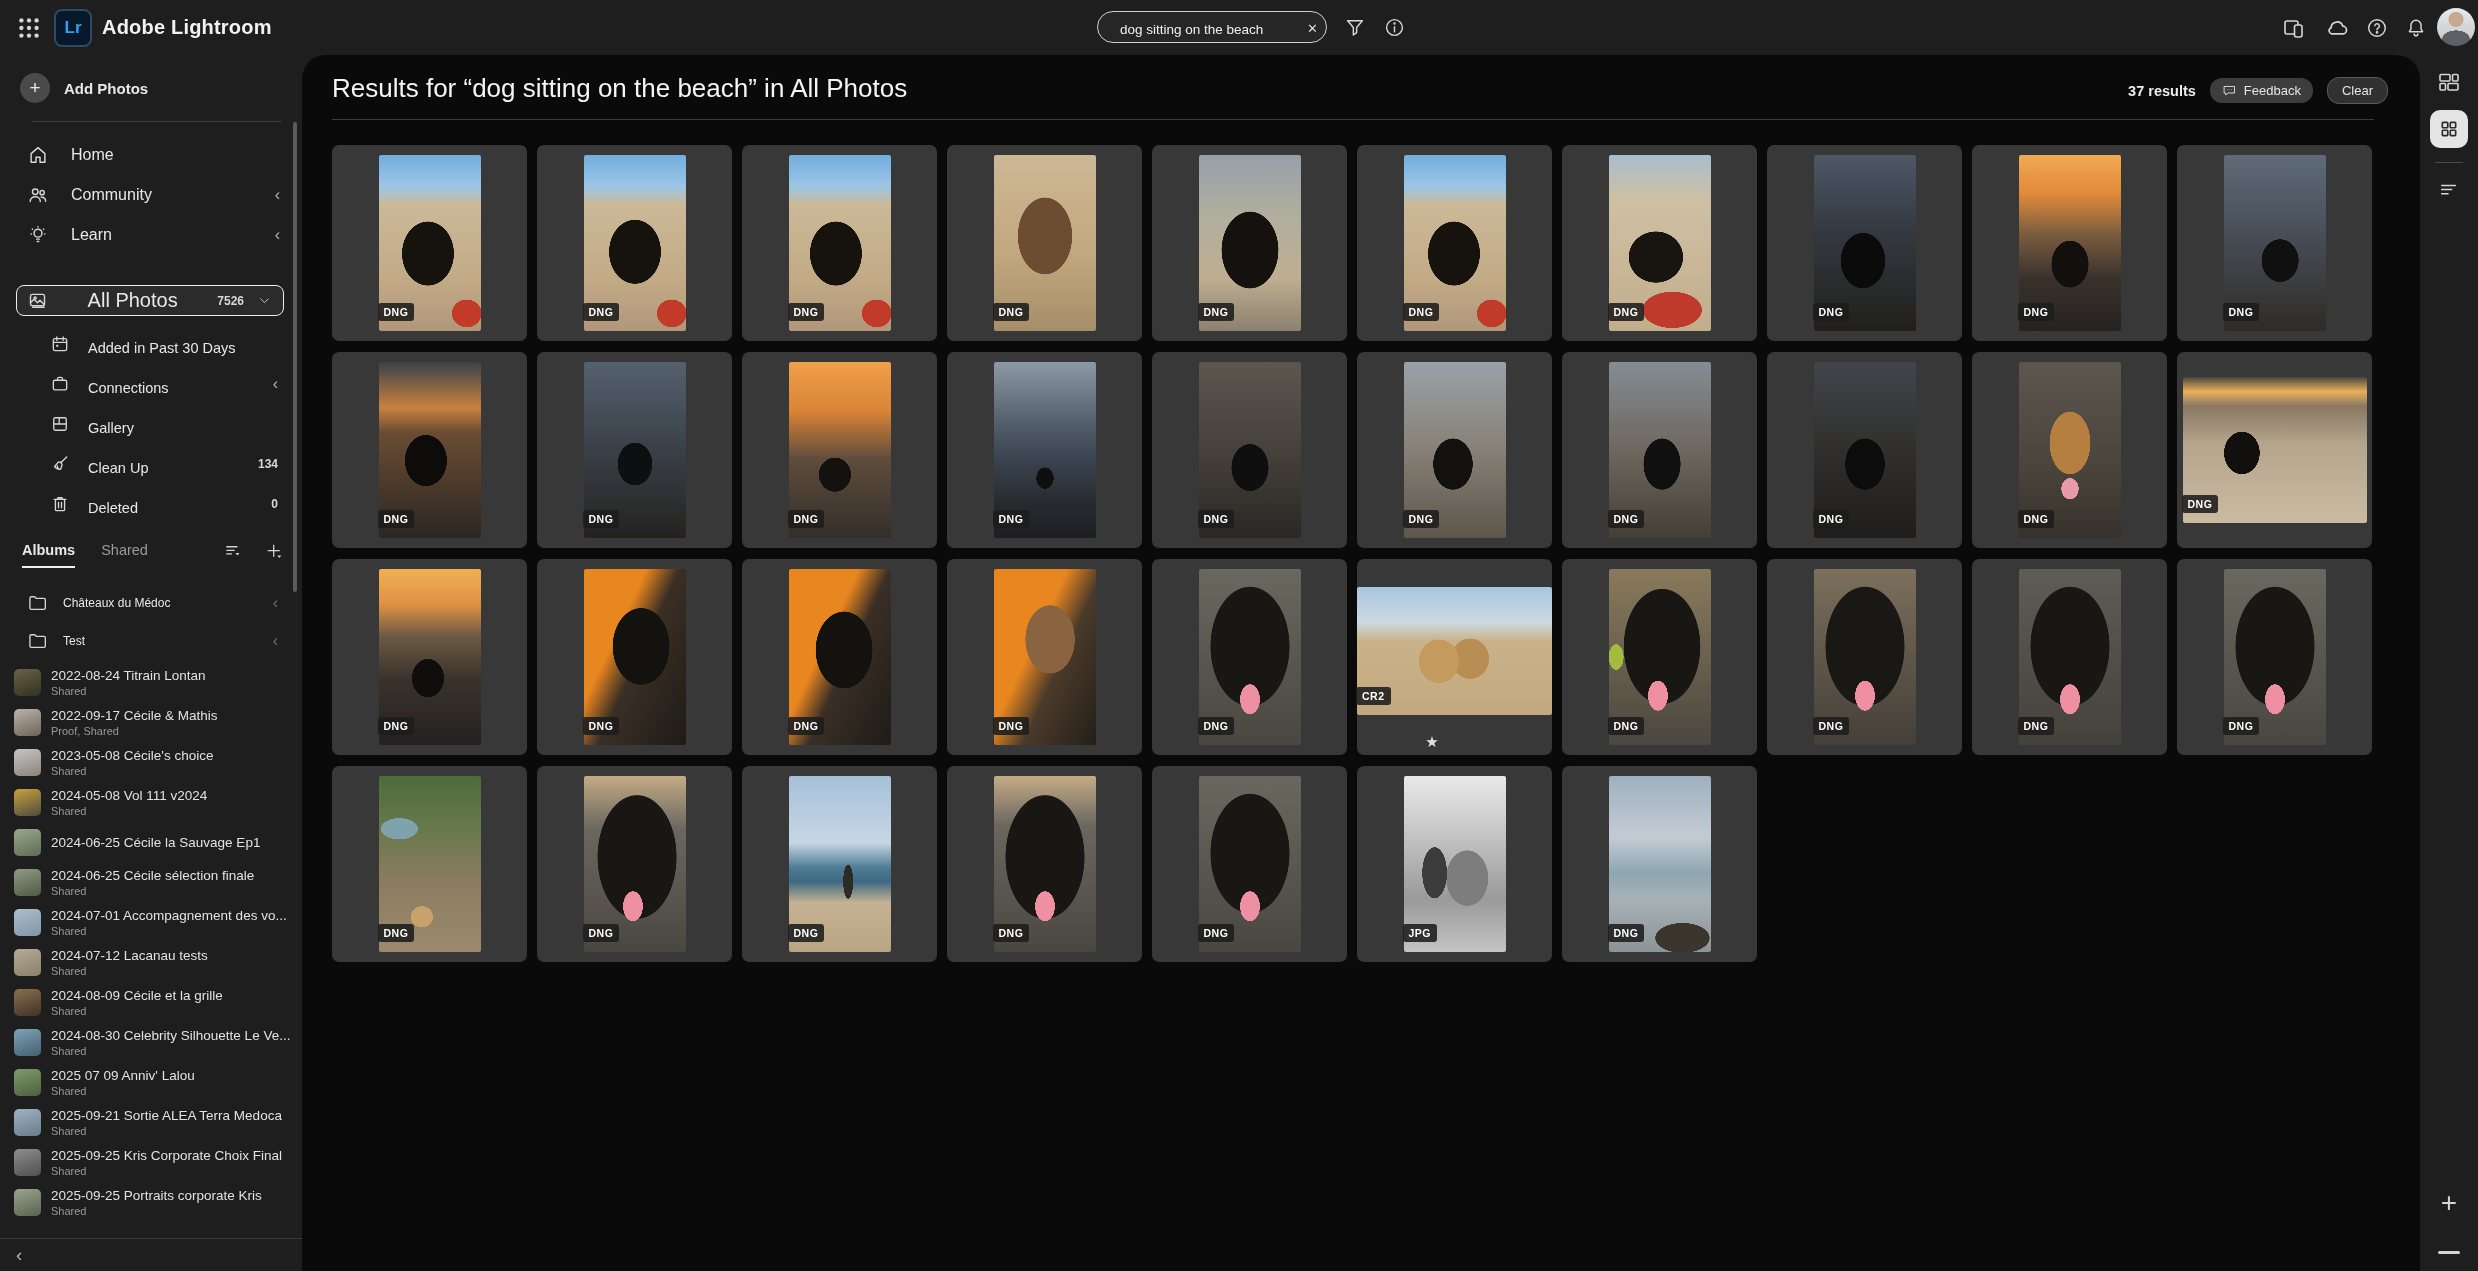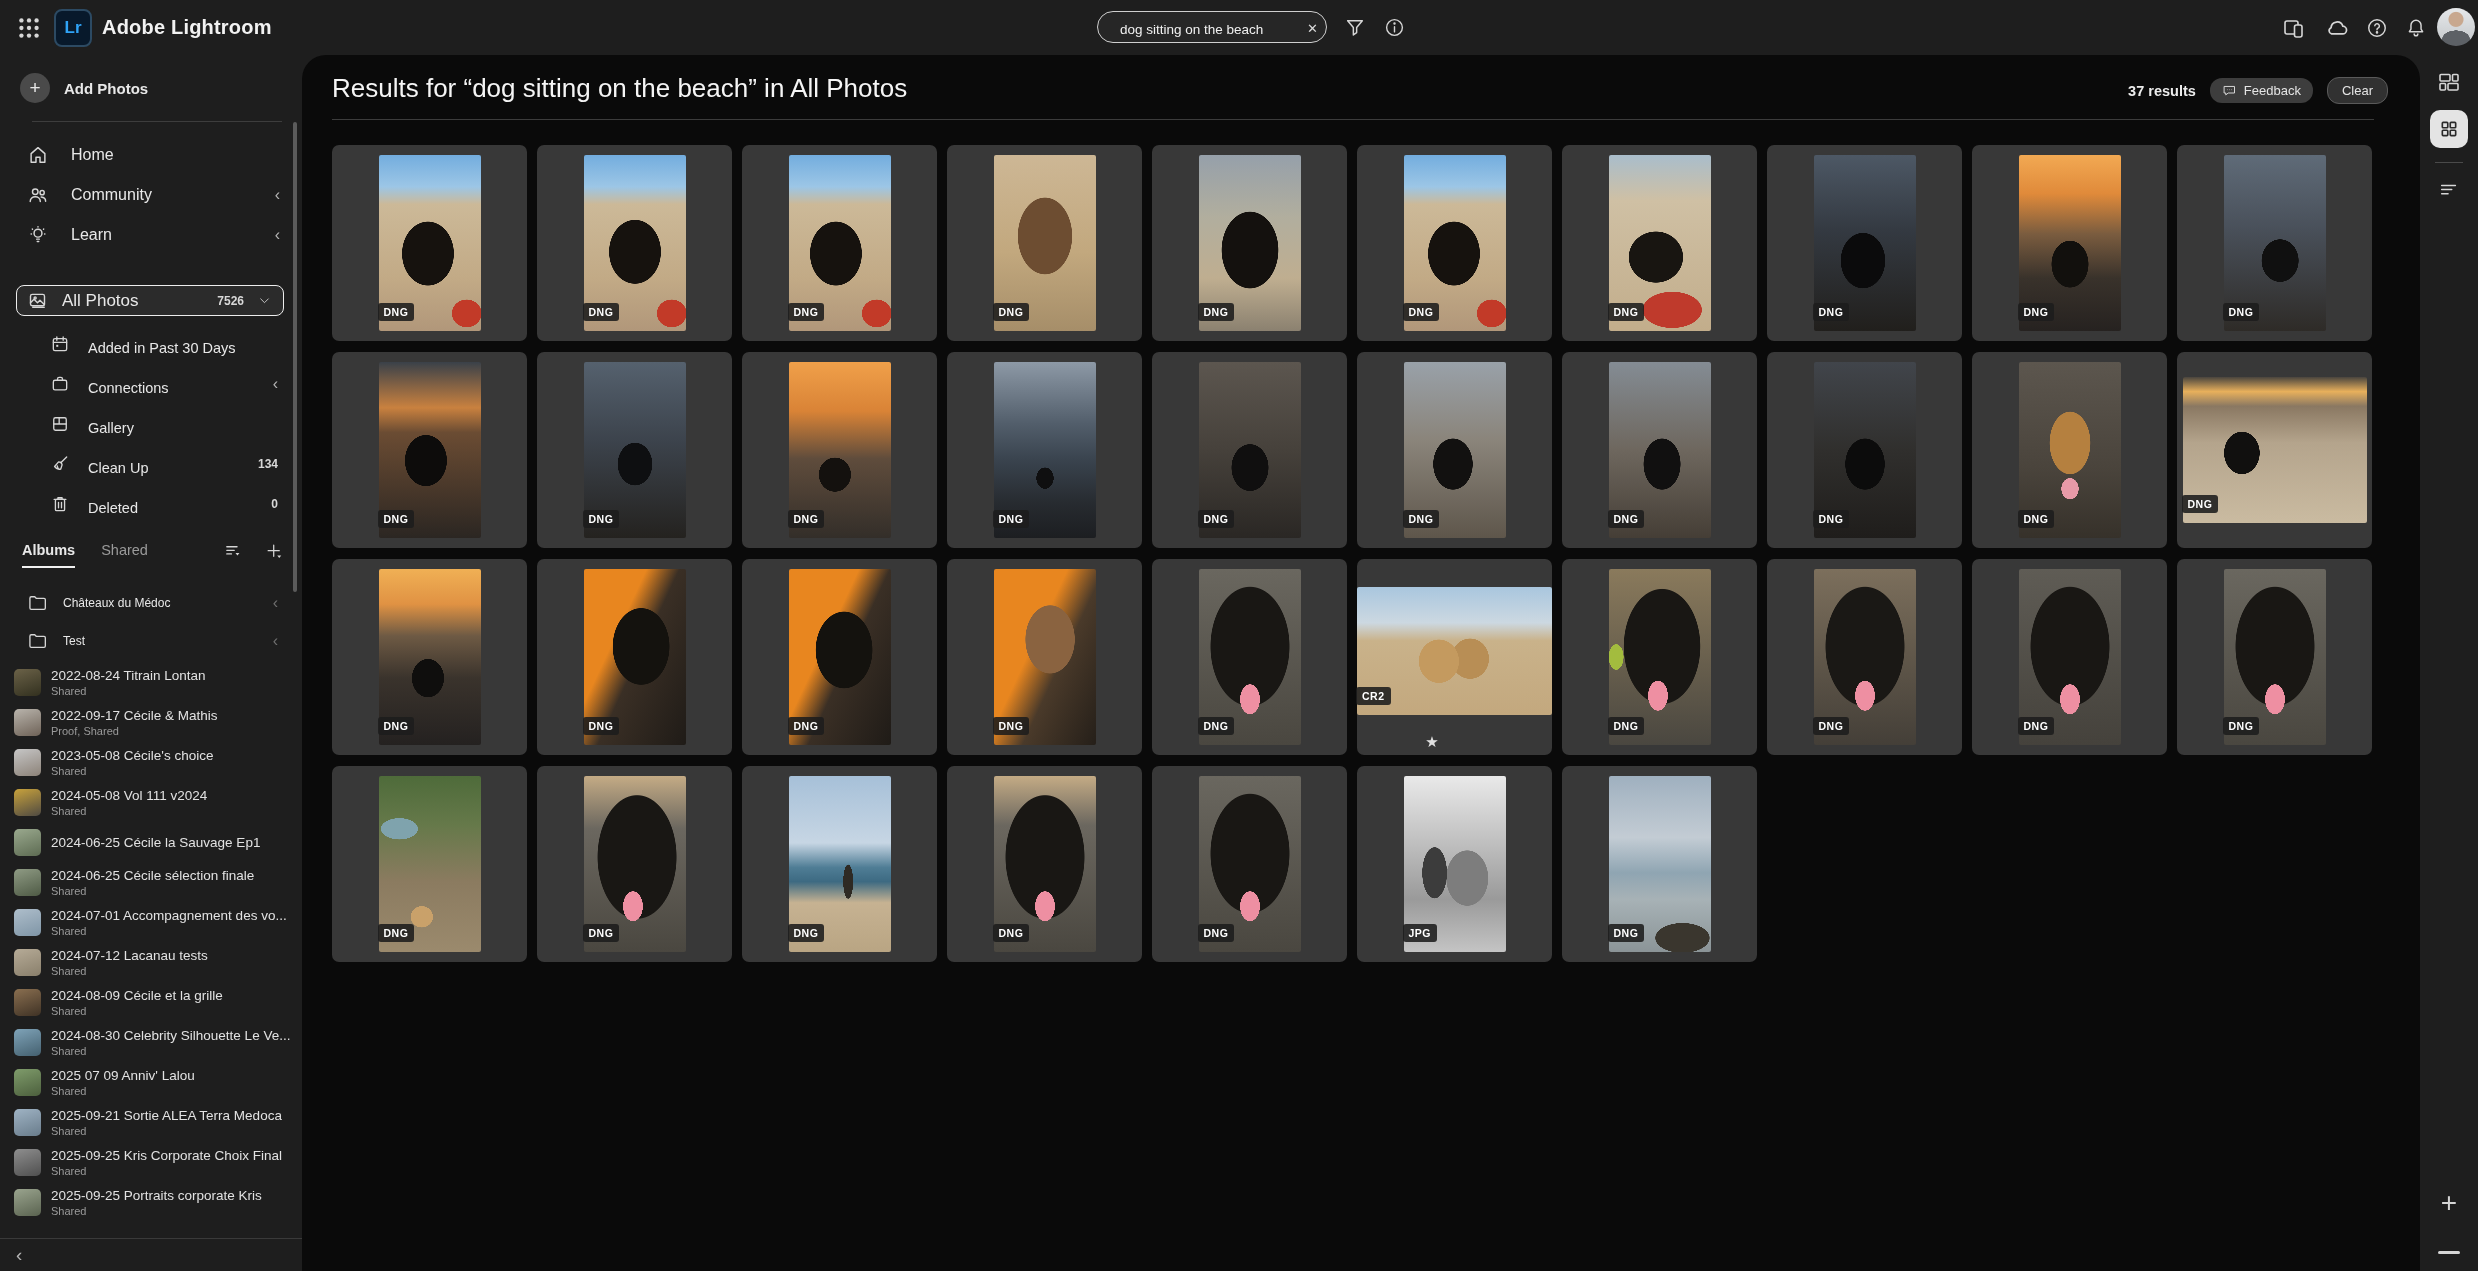--- a/index.html
+++ b/index.html
@@ -34,21 +34,21 @@
   .plus-circle{width:30px;height:30px;border-radius:50%;background:#4a4a4a;color:#e8e8e8;
       display:flex;align-items:center;justify-content:center;font-size:19px;font-weight:300;}
   .add-label{font-size:15px;font-weight:bold;}
   .side-divider{border-top:1px solid #3d3d3d;margin:0 20px 0 32px;}
   .navlist{margin-top:13px;}
   .nav-row{height:40px;display:flex;align-items:center;padding:0 22px 0 27px;gap:22px;cursor:pointer;}
   .nav-label{font-size:16px;flex:1;}
   .chev{color:#b5b5b5;font-size:16px;}
   .allphotos{margin:30px 18px 0 16px;height:31px;border:1.5px solid #ededed;border-radius:8px;
       background:#2b2b2b;display:flex;align-items:center;padding:0 12px 0 10px;gap:14px;box-sizing:border-box;cursor:pointer;}
-  .allphotos .nav-label{font-size:17px;}
+  .allphotos .nav-label{font-size:20px;text-align:center;}
   .count{font-size:12px;font-weight:bold;color:#d8d8d8;}
   .sublist{margin-top:8px;}
   .sub-row{height:40px;display:flex;align-items:center;padding:0 24px 0 50px;gap:18px;cursor:pointer;}
   .sub-label{font-size:14.5px;flex:1;margin-top:8px;}
   .tabsrow{margin:18px 18px 0 22px;height:32px;display:flex;align-items:flex-start;gap:26px;}
   .tab{font-size:14.5px;cursor:pointer;padding-bottom:8px;}
   .tab.active{font-weight:bold;border-bottom:2px solid #f0f0f0;}
   .tab.inactive{color:#9a9a9a;}
   .tab-tools{margin-left:auto;display:flex;gap:22px;align-items:center;}
   .folderlist{margin-top:10px;}

